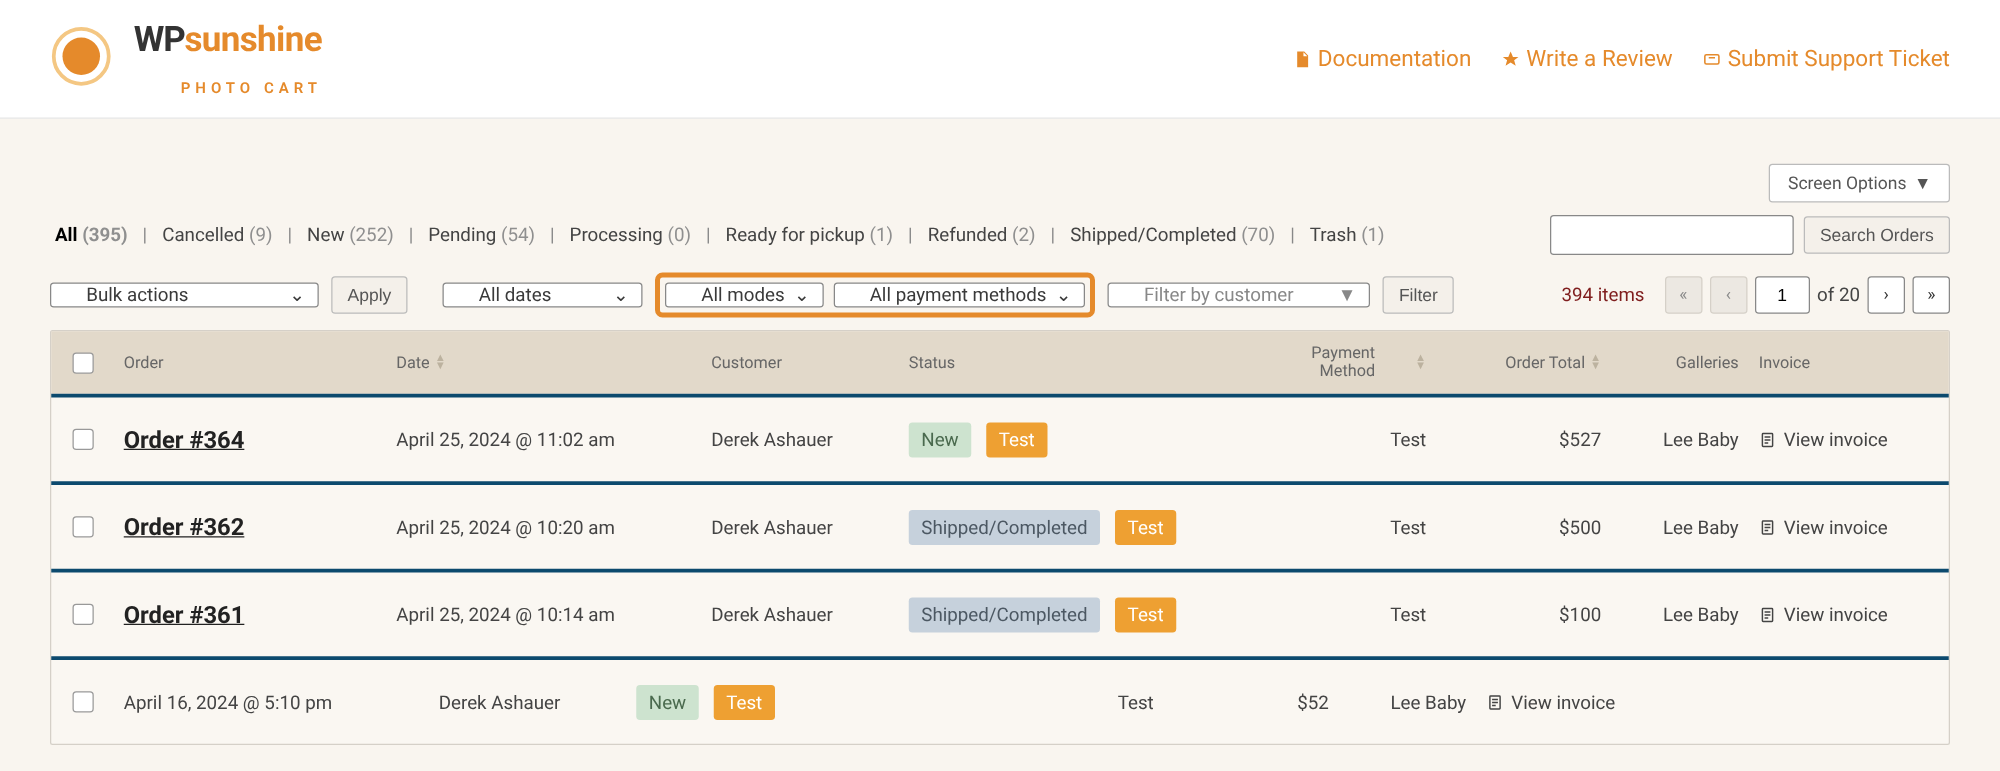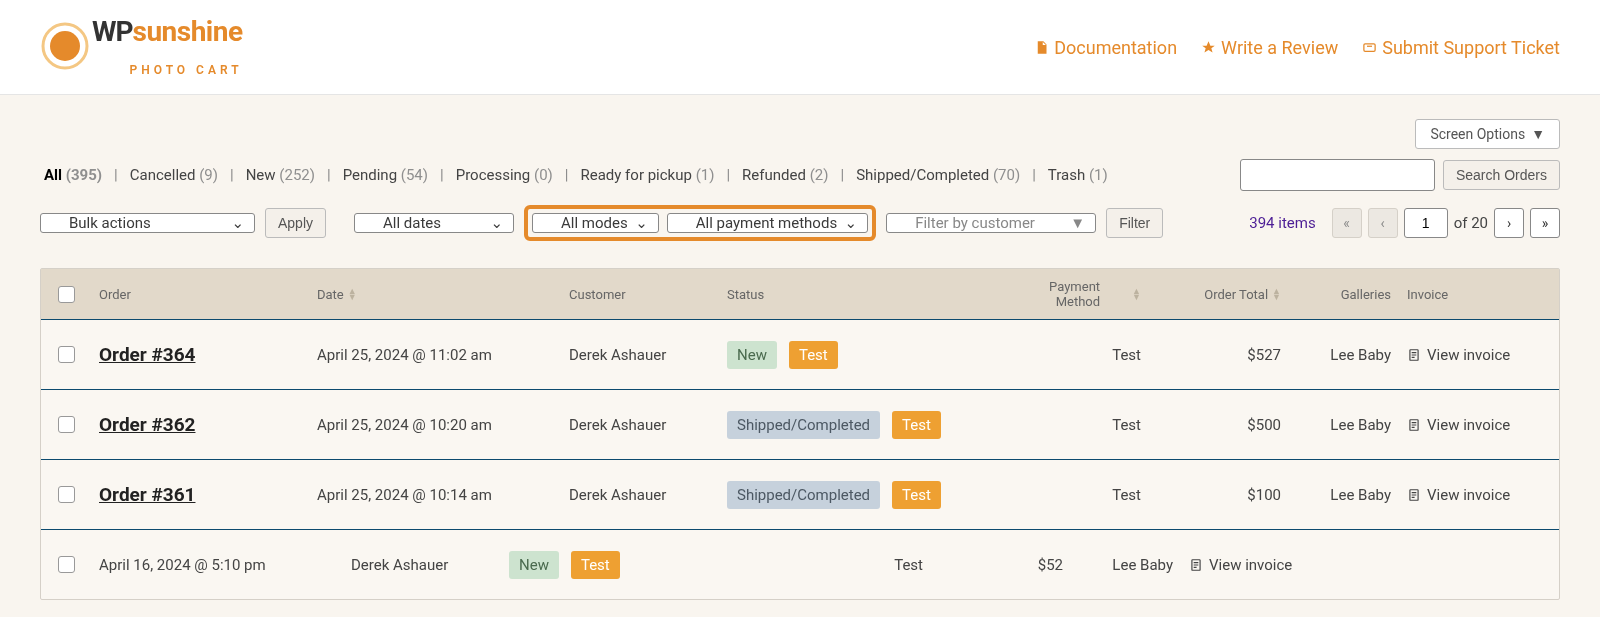--- a/index.html
+++ b/index.html
@@ -1,32 +1,32 @@
 <!DOCTYPE html>
 <html><head>
 <meta charset="utf-8">
 <style>
 * { box-sizing: border-box; margin: 0; padding: 0; }
 body { font-family: -apple-system, BlinkMacSystemFont, "Segoe UI", Roboto, sans-serif; background: #f9f5ef; color: #3a3a3a; font-size: 14px; }
 
 
 .topbar { background: #fff; border-bottom: 1px solid #e5e5e5; padding: 18px 40px; display: flex; align-items: center; justify-content: space-between; }
-.logo { display: flex; align-items: center; gap: 2px; }
+.logo { display: flex; align-items: center; gap: 17px; }
 .logo-icon { display: inline-block; }
 .logo-text { display: flex; flex-direction: column; line-height: 1; }
 .logo-main { font-size: 28px; font-weight: 700; }
 .logo-main .wp { color:#333; letter-spacing: -1px;}
 .logo-main .sun { color:#e58a2b; letter-spacing: -0.5px;}
 .logo-sub { font-size: 12px; letter-spacing: 4px; color:#e58a2b; font-weight:600; margin-top:18px; text-align:right;}
 .top-links { display:flex; gap:24px; font-size:18px; }
 .top-links a { color:#e58a2b; text-decoration:none; display:flex; align-items:center; gap:5px;}
 .top-links svg { width:15px; height:15px; }
 
 
-.screen-options-wrap { display:flex; justify-content:flex-end; padding: 24px 40px 0; }
+.screen-options-wrap { display:flex; justify-content:flex-end; padding: 24px 40px 0; margin-top: 12px; }
 .screen-options { background:#fff; border:1px solid #bbb; border-radius:3px; padding:6px 14px; color:#555; font-size:14px; display:flex; align-items:center; gap:6px; cursor:pointer;}
 
 
 .controls { padding: 10px 40px; }
 .top-row { display:flex; justify-content:space-between; align-items:center; gap:20px;}
 .status-filters { display:flex; flex-wrap:wrap; align-items:center; gap:0; font-size:15px; }
 .status-filters .sfitem { padding:0 4px;}
 .status-filters a { color:#444; text-decoration:none; }
 .status-filters a.current { font-weight:700; color:#000;}
 .status-filters .count { color:#8f8f8f; }
@@ -39,45 +39,45 @@
 .filter-row { display:flex; justify-content:space-between; align-items:center; margin-top:14px; gap:12px; flex-wrap:wrap;}
 .filter-left { display:flex; align-items:center; gap:10px; flex-wrap:wrap;}
 .select { position:relative; background:#fff; border:1px solid #888; border-radius:3px; height:20px; display:flex; align-items:flex-start; padding:0 30px 0 28px; font-size:15px; cursor:pointer; min-width:90px;}
 .select .caret { position:absolute; right:10px; }
 .select.wide { min-width:215px; }
 .select.med { min-width:160px; }
 .select.cust { min-width:210px; color:#888;}
 .highlight-group { border:4px solid #e58a2b; border-radius:6px; padding:4px; display:flex; gap:8px;}
 
 .pager { display:flex; align-items:center; gap:10px;}
-.items-count { color:#4c1d95; font-size:15px; margin-right:6px;}
+.items-count { color:#7f1d1d; font-size:15px; margin-right:6px;}
 .page-buttons { display:flex; align-items:center; gap:6px;}
 .page-btn { width:30px; height:30px; background:#ece8e2; border:1px solid #d5d0c8; border-radius:3px; display:flex; align-items:center; justify-content:center; color:#8a8a8a; font-size:14px; cursor:pointer;}
 .page-btn.enabled { background:#fff; border-color:#888; color:#333;}
 .page-input { width:44px; height:30px; border:1px solid #888; border-radius:3px; text-align:center; font-size:14px; background:#fff;}
 .of-pages { font-size:15px; color:#444;}
 
 
-.table { margin: 17px 40px 0; border:1px solid #d5d0c8; background:#faf7f2; border-radius:2px;}
+.table { margin: 0 40px 0; border:1px solid #d5d0c8; background:#faf7f2; border-radius:2px;}
 .thead { background:#e2d9ca; display:flex; align-items:center; height:50px; font-size:13px; color:#666; }
 .cell { padding:0 8px; display:flex; align-items:center; gap:4px;}
 .col-check { width:50px; justify-content:center;}
 .col-order { width:218px;}
 .col-date { width:252px;}
 .col-customer { width:158px;}
 .col-status { width:290px;}
 .col-method { width:140px; justify-content:flex-end; text-align:right;gap:32px;}
 .col-total  { width:140px; justify-content:flex-end;}
 .col-gall   { width:110px; justify-content:flex-end;}
 .col-invoice{ flex:1;}
 
 .sort-ind { display:inline-flex; flex-direction:column; line-height:6px; color:#bcb29f;}
 .sort-ind span{font-size:9px;}
 
-.row { display:flex; height:70px; border-top:1px solid #0c4a6e; font-size:15px;}
+.row { display:flex; height:70px; border-top:3px solid #0c4a6e; font-size:15px;}
 .row .cell { color:#444;}
 .order-title { font-weight:700; font-size:19px; color:#222;}
 .status-pill { padding:5px 10px; border-radius:3px; font-size:15px; display:inline-block;}
 .status-new { background:#cde3cf; color:#4a6a4e;}
 .status-shipped { background:#c6d1dc; color:#4c5863;}
 .test-pill { background:#eea032; color:#fff; padding:5px 10px; border-radius:3px; font-size:15px; margin-left:8px;}
 .inv-link{ color:#444; display:flex; align-items:center; gap:6px; text-decoration:none;}
 .inv-link svg{width:14px;height:14px;}
 
 .checkbox { width:17px; height:17px; border:1px solid #999; border-radius:3px; background:#fff; cursor:pointer;}

